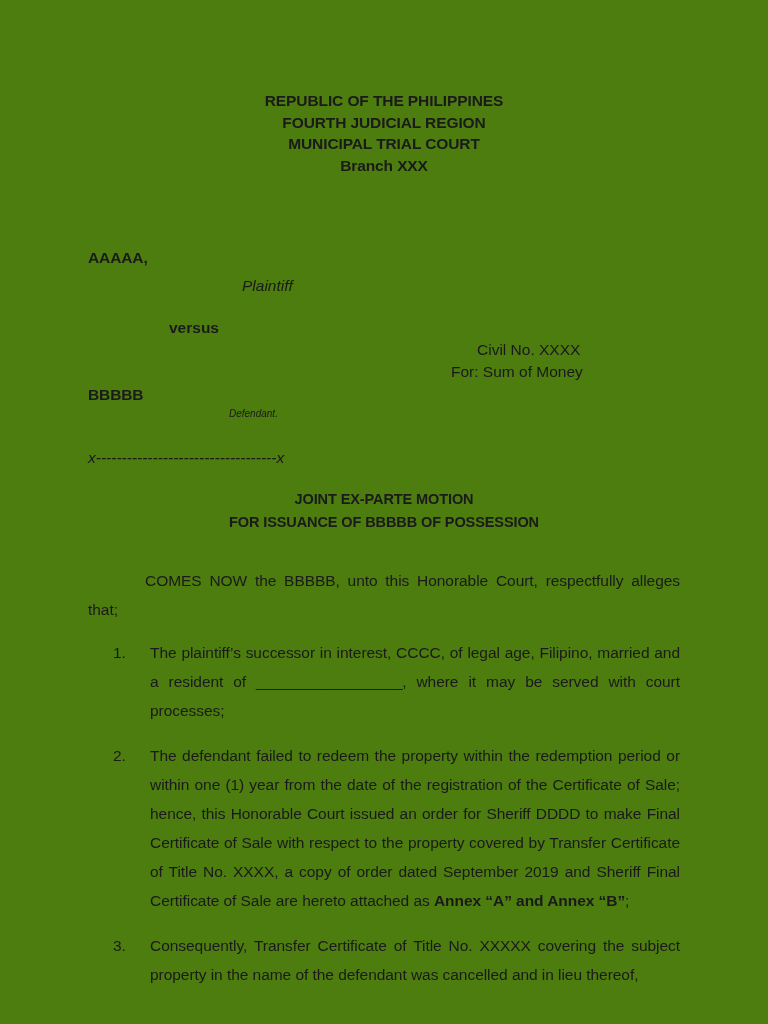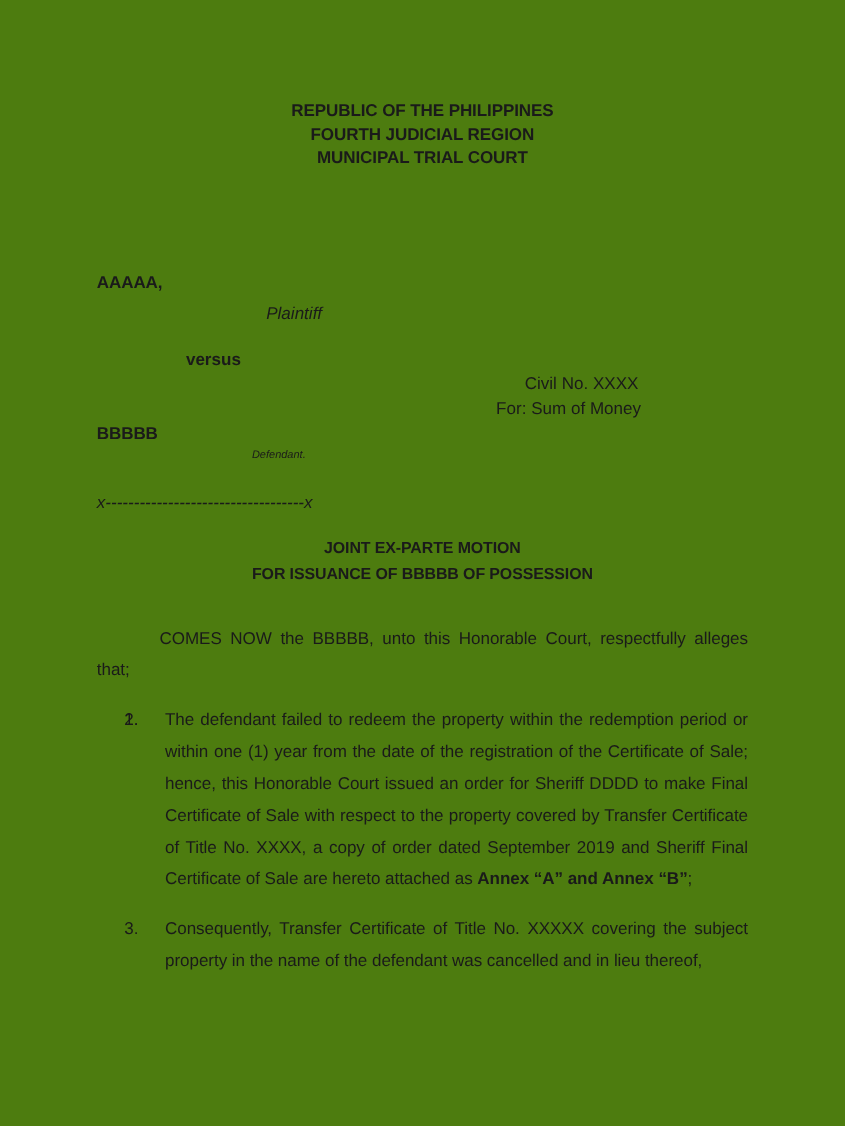--- a/index.html
+++ b/index.html
@@ -155,20 +155,21 @@
 </style>
 </head>
 <body>
 
 <div class="page">
 
   <div class="court-header">
     <div class="hdr-line">REPUBLIC OF THE PHILIPPINES</div>
     <div class="hdr-line">FOURTH JUDICIAL REGION</div>
     <div class="hdr-line">MUNICIPAL TRIAL COURT</div>
+    <div class="hdr-line">Branch XXX</div>
   </div>
 
   <div class="caption">
     <div class="cap-abs plaintiff-name">AAAAA,</div>
     <div class="cap-abs plaintiff-label">Plaintiff</div>
     <div class="cap-abs versus-label">versus</div>
     <div class="cap-abs civil-no">Civil No. XXXX</div>
     <div class="cap-abs civil-for">For: Sum of Money</div>
     <div class="cap-abs defendant-name">BBBBB</div>
     <div class="cap-abs defendant-label">Defendant.</div>
@@ -179,20 +180,21 @@
     <div class="t-line">JOINT EX-PARTE MOTION</div>
     <div class="t-line">FOR ISSUANCE OF BBBBB OF POSSESSION</div>
   </div>
 
   <div class="body-block">
     <p class="para-intro">COMES NOW the BBBBB, unto this Honorable Court, respectfully alleges that;</p>
 
     <ol class="item-list">
       <li class="item">
         <span class="item-num">1.</span>
+        <span class="item-body"><span>The plaintiff’s successor in interest, CCCC, of legal age, Filipino, married and a resident of </span><span class="blank-fill">__________________</span><span>, where it may be served with court processes;</span></span>
       </li>
 
       <li class="item">
         <span class="item-num">2.</span>
         <span class="item-body"><span>The defendant failed to redeem the property within the redemption period or within one (1) year from the date of the registration of the Certificate of Sale; hence, this Honorable Court issued an order for Sheriff DDDD to make Final Certificate of Sale with respect to the property covered by Transfer Certificate of Title No. XXXX, a copy of order dated September 2019 and Sheriff Final Certificate of Sale are hereto attached as </span><b class="annex">Annex “A” and Annex “B”</b><span>;</span></span>
       </li>
 
       <li class="item">
         <span class="item-num">3.</span>
         <span class="item-body"><span>Consequently, Transfer Certificate of Title No. XXXXX covering the subject property in the name of the defendant was cancelled and in lieu thereof,</span></span>

